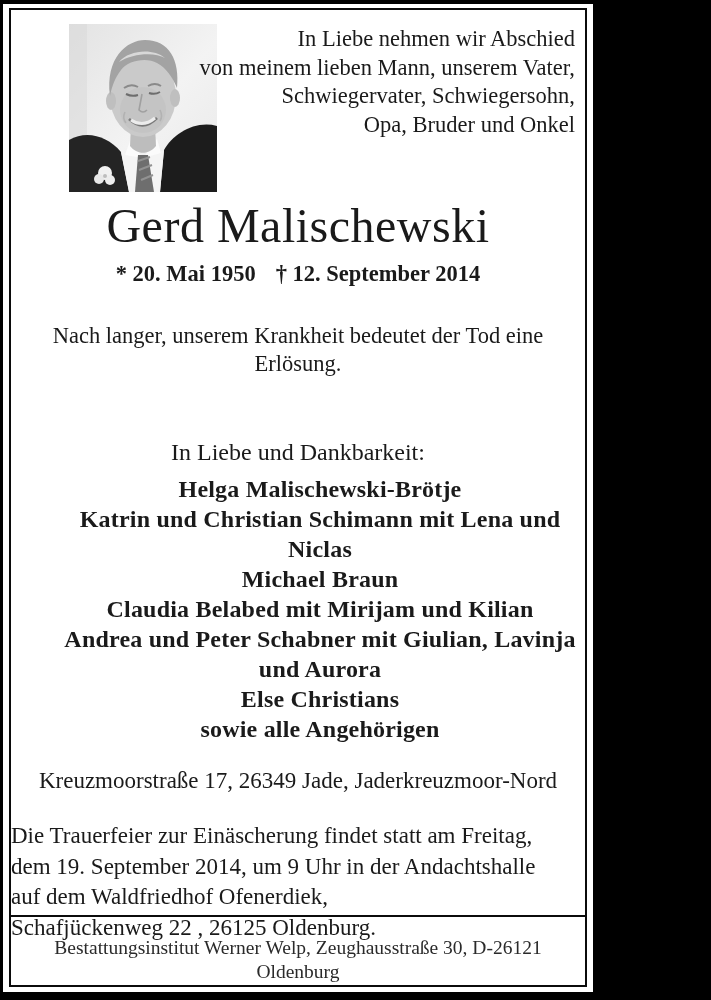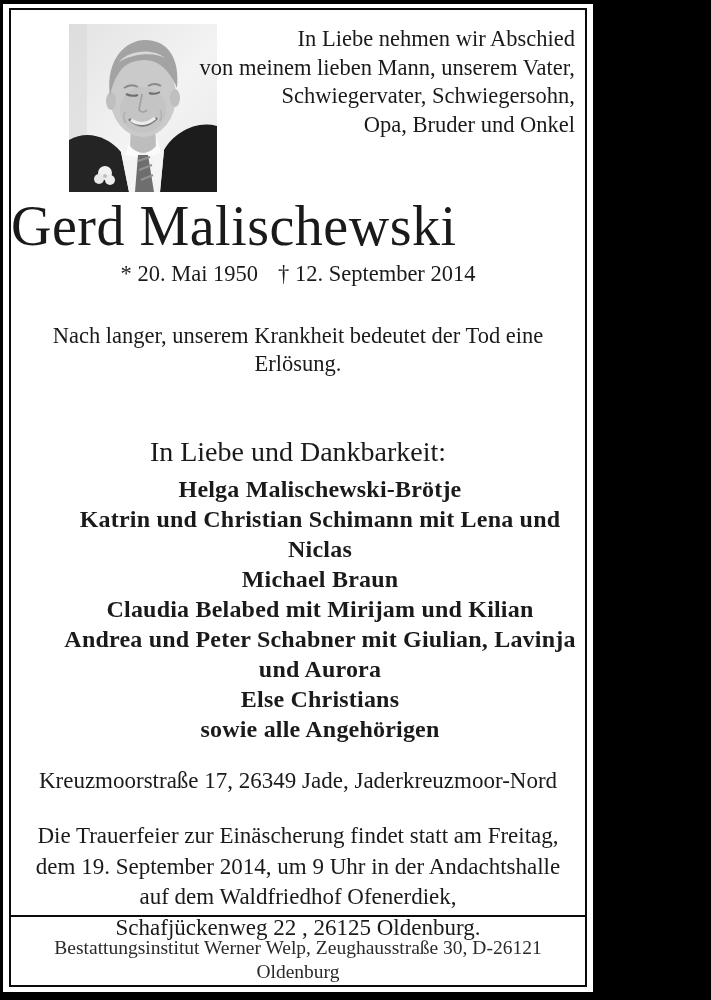--- a/index.html
+++ b/index.html
@@ -26,50 +26,50 @@
     overflow:hidden;
   }
   .photo svg { display:block; width:100%; height:100%; }
   .opening {
     position:absolute; right:10px; top:15px;
     text-align:right; font-size:22.5px; line-height:28.5px;
     white-space:nowrap;
   }
 
   .name {
-    margin:0; text-align:left;
-    font-size:56px; line-height:52px; font-weight:400;
+    margin:0; text-align:center;
+    font-size:48px; line-height:52px; font-weight:400;
     letter-spacing:0.5px;
   }
   .dates {
     margin-top:8px; text-align:center;
-    font-size:22.5px; line-height:28px;
+    font-size:22.5px; line-height:28px;font-weight:bold;
   }
   .dates .birth { margin-right:20px; }
 
   .condolence {
     margin:34px 0 0; text-align:center;
     font-size:22.5px; line-height:28px;
   }
   .gratitude {
     margin:62px 0 0; text-align:center;
-    font-size:28px; line-height:24px;
+    font-size:24px; line-height:24px;
   }
   .mourners {
     margin-top:10px; text-align:center;
     font-size:24px; line-height:30px; font-weight:700;
     letter-spacing:0.2px;
     padding-left:44px;
   }
   .address {
     margin:23px 0 0; text-align:center;
     font-size:23px; line-height:28px;
   }
   .funeral {
-    margin-top:26px; text-align:center;
+    margin-top:26px; 
     font-size:23px; line-height:30.5px;
   }
 
   .footer {
     position:absolute; left:0; right:0; bottom:0; height:68px;
     border-top:2.5px solid #0b0b0b;
   }
   .funeral-home {
     margin:19px 0 10px; text-align:center;
     font-size:19.5px; line-height:24px; color:#2a2a2a;

